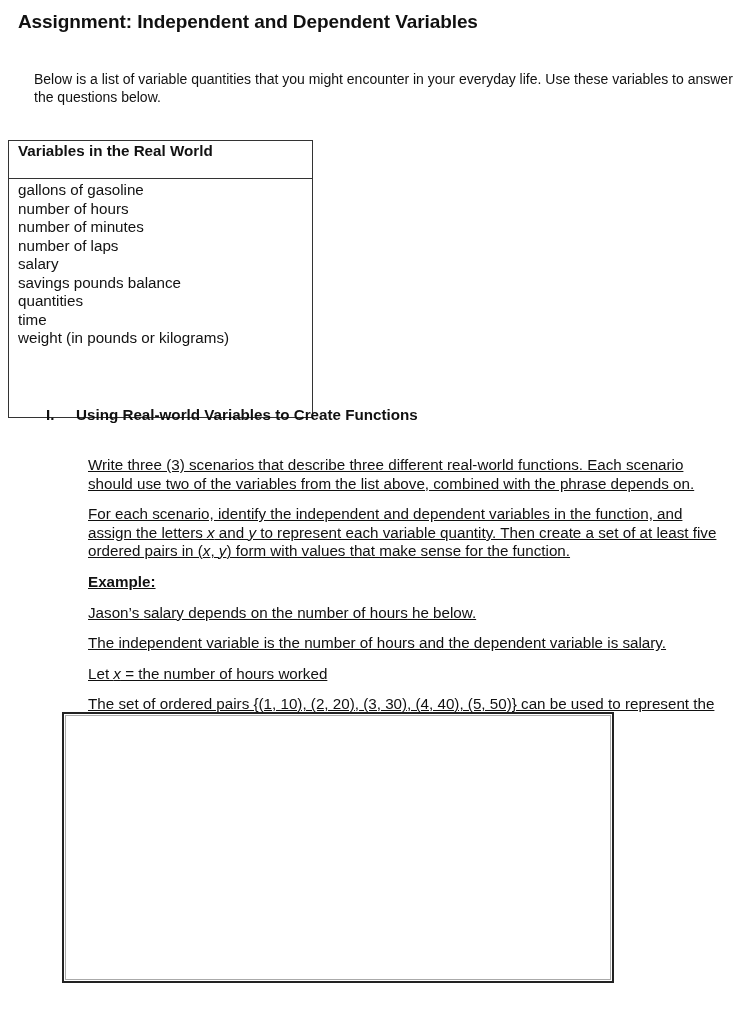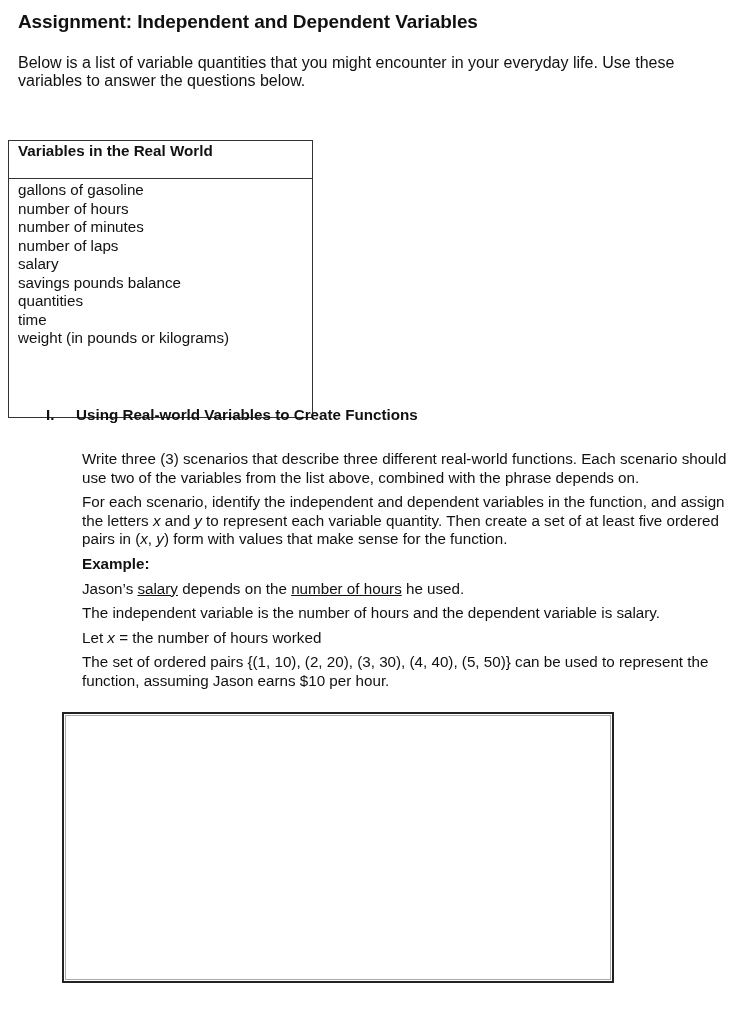--- a/index.html
+++ b/index.html
@@ -22,23 +22,23 @@
       font-size: 19px;
       font-weight: bold;
       letter-spacing: -0.1px;
       margin: 0;
     }
     .intro {
       position: absolute;
       left: 18px;
       top: 54px;
       width: 700px;
-      font-size: 16px;
+      font-size: 14px;
       line-height: 18px;
-      margin: 0;
+      margin: 16px;
     }
     .var-table {
       position: absolute;
       left: 8px;
       top: 108px;
       width: 305px;
       height: 278px;
       border: 1.5px solid #333;
       box-sizing: border-box;
       margin-top: 32px;
@@ -70,21 +70,21 @@
     }
     .section-heading .num { width: 30px; }
     .section-body {
       position: absolute;
       left: 76px;
       top: 444px;
       width: 660px;
       font-size: 15.2px;
       line-height: 18.6px;
     }
-    .section-body p { margin: 6px; }
+    .section-body p { margin: 12px; text-decoration: underline; }
     .section-body .bold { font-weight: bold; }
     .u { text-decoration: underline; }
     .answer-box {
       position: absolute;
       left: 62px;
       top: 712px;
       width: 552px;
       height: 271px;
       border: 2px solid #222;
       box-sizing: border-box;
@@ -120,21 +120,21 @@
 
 <div class="section-heading">
   <span class="num">I.</span>
   <span>Using Real-world Variables to Create Functions</span>
 </div>
 
 <div class="section-body">
   <p>Write three (3) scenarios that describe three different real-world functions. Each scenario should use two of the variables from the list above, combined with the phrase depends on.</p>
   <p><span>For each scenario, identify the independent and dependent variables in the function, and assign the letters </span><i>x</i><span> and </span><i>y</i><span> to represent each variable quantity. Then create a set of at least five ordered pairs in (</span><i>x</i><span>, </span><i>y</i><span>) form with values that make sense for the function.</span></p>
   <p class="bold">Example:</p>
-  <p><span>Jason’s </span><span class="u">salary</span><span> depends on the </span><span class="u">number of hours</span><span> he used.</span></p>
+  <p><span>Jason’s </span><span class="u">salary</span><span> depends on the </span><span class="u">number of hours</span><span> he below.</span></p>
   <p>The independent variable is the number of hours and the dependent variable is salary.</p>
   <p><span>Let </span><i>x</i><span> = the number of hours worked</span></p>
   <p>The set of ordered pairs {(1, 10), (2, 20), (3, 30), (4, 40), (5, 50)} can be used to represent the function, assuming Jason earns $10 per hour.</p>
 </div>
 
 <div class="answer-box">
   <div class="answer-box-inner"></div>
 </div>
 
 </body></html>

